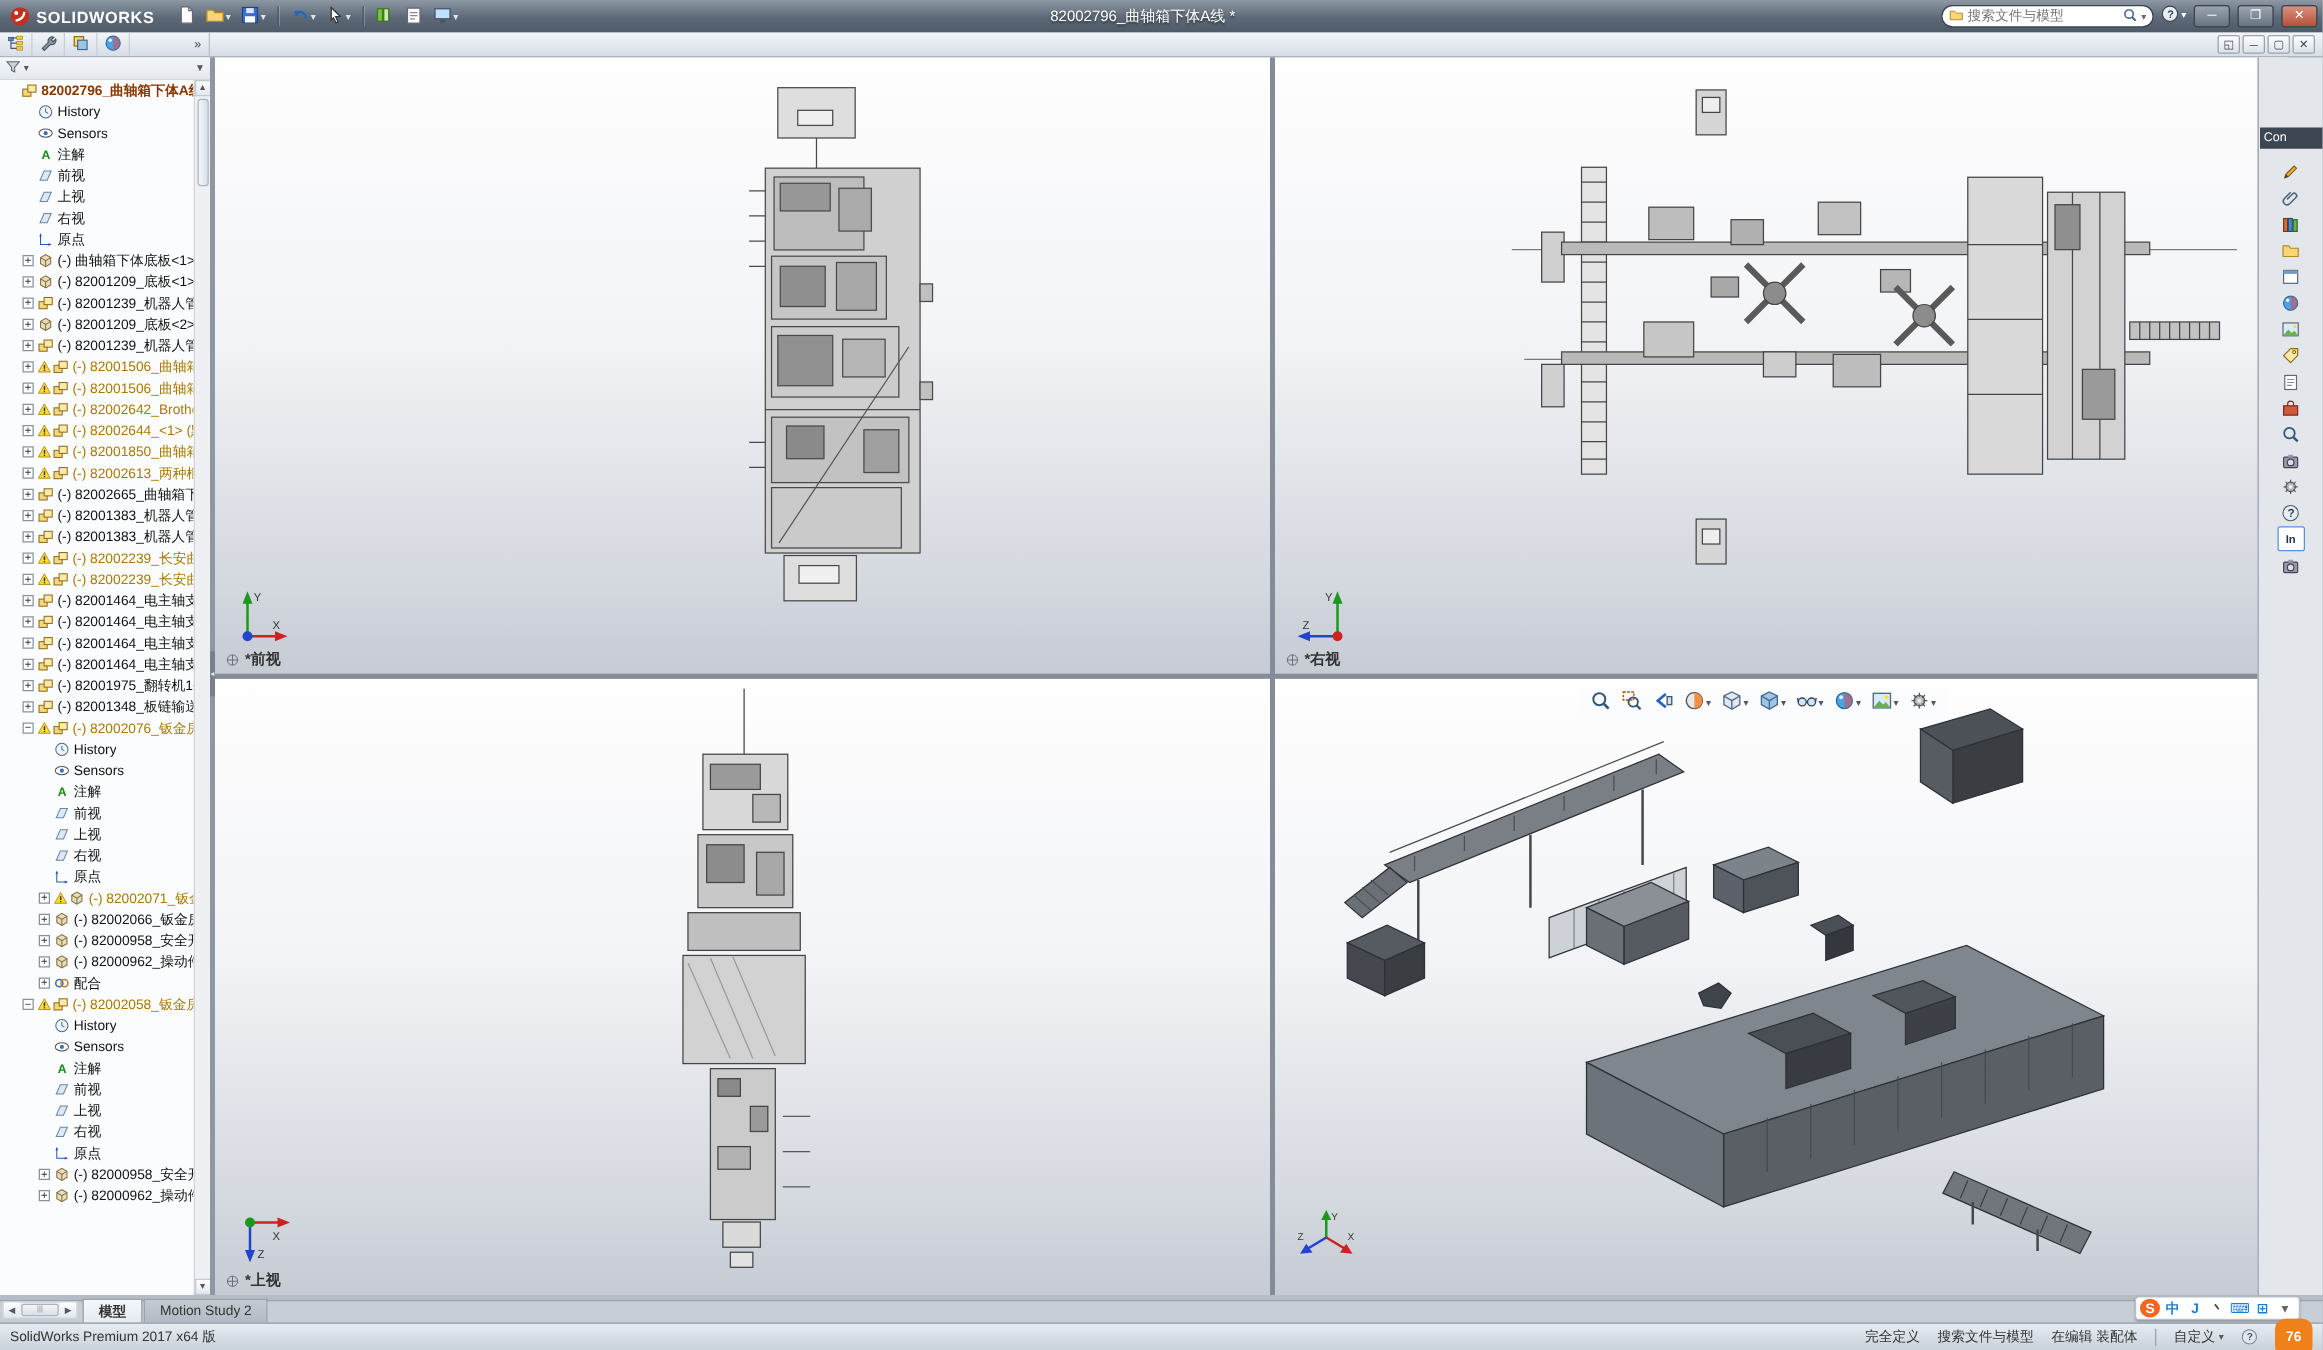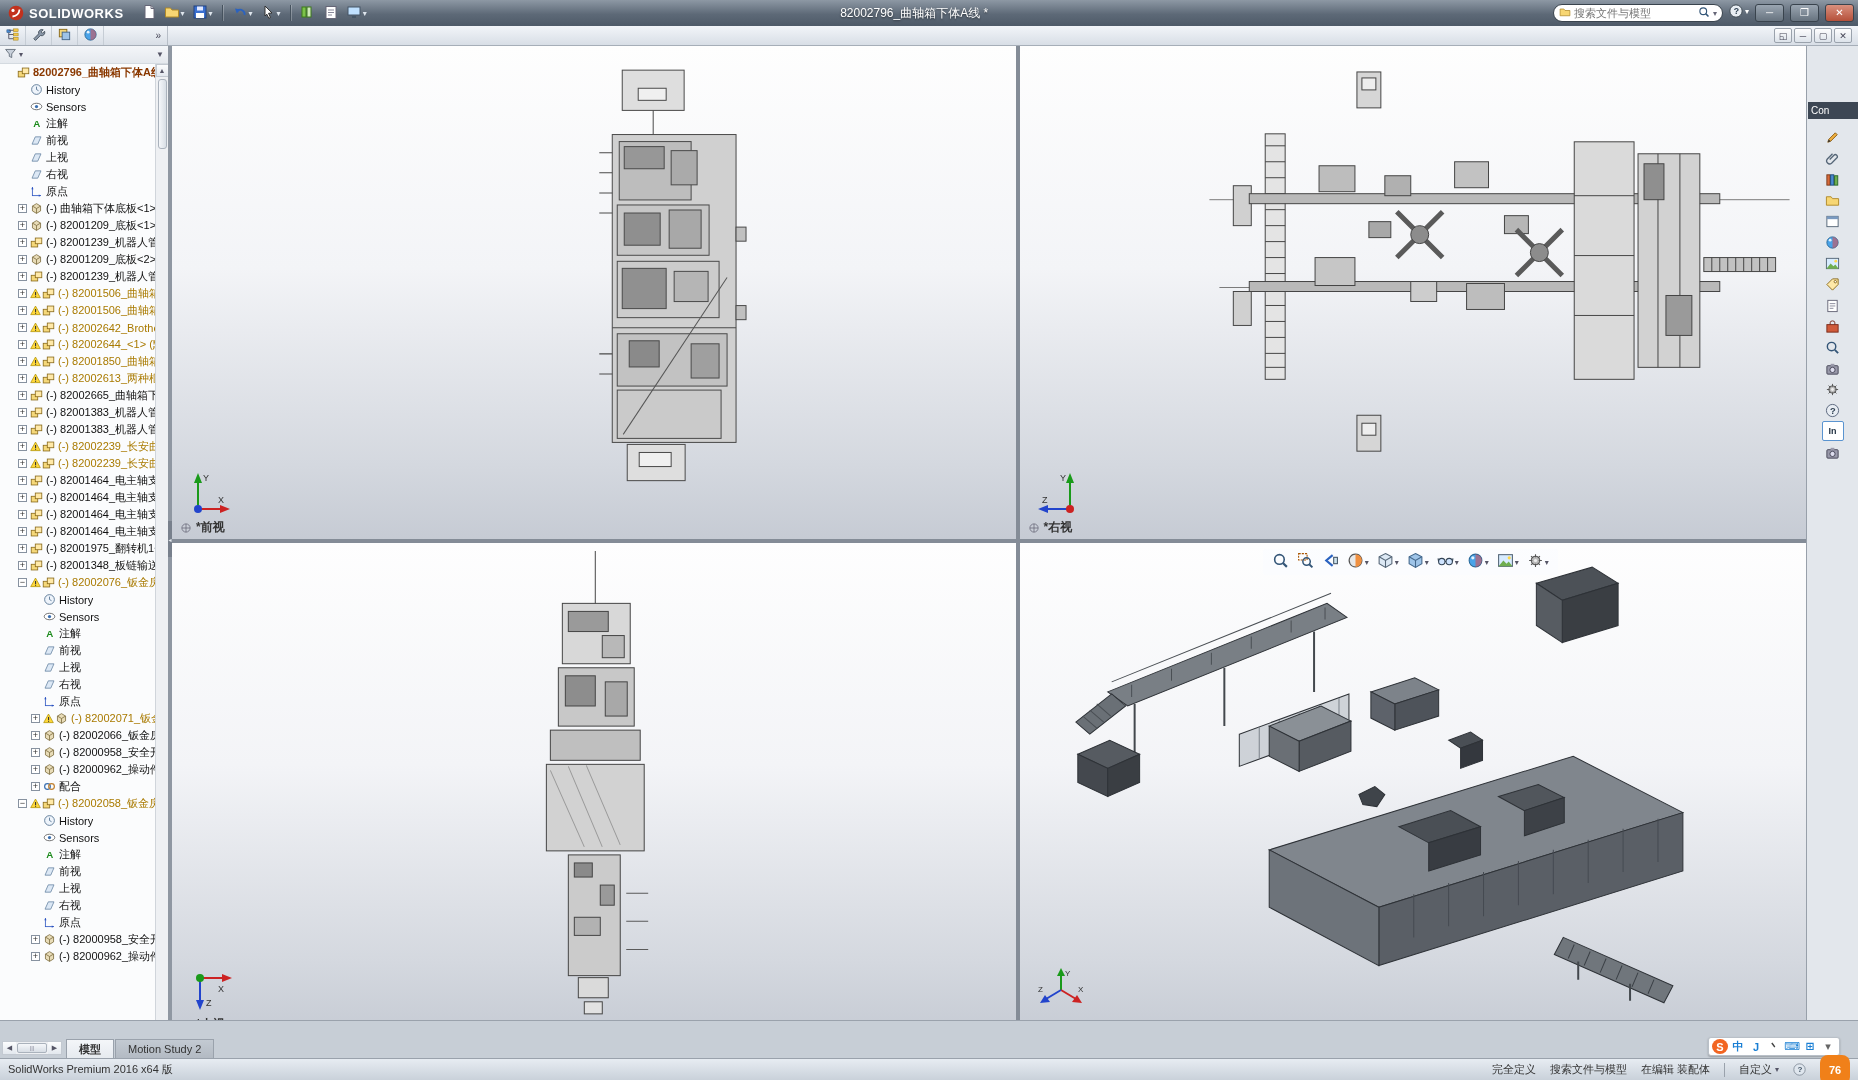--- a/index.html
+++ b/index.html
@@ -66,21 +66,21 @@
 
 #watermark{position:absolute;left:51%;top:50%;transform:translate(-50%,-50%);display:flex;align-items:center;gap:9px;opacity:.88;pointer-events:none;z-index:5}
 .wm-title{font-size:21px;font-weight:bold;color:#e8681a;letter-spacing:3px;line-height:1.05}
 .wm-sub{font-size:7px;color:#9aa4ad;letter-spacing:1.2px}
 
 #task-strip{position:absolute;top:0;bottom:0;right:0;width:52px;background:#e3e7ec;border-left:1px solid #98a0aa}
 #tp-header{margin:56px 0 8px 1px;background:#3d4754;color:#fff;font-size:10px;padding:3px 3px;overflow:hidden;white-space:nowrap}
 .tp-icon{width:22px;height:20px;margin:1px auto;display:flex;align-items:center;justify-content:center;border:1px solid transparent;background:transparent;border-radius:2px}
 .tp-icon.active{background:#fff;border-color:#5a94d0;font-size:9px;color:#234;font-weight:bold}
 
-#tabs-row{position:absolute;bottom:22px;left:0;right:0;height:38px;background:#c7ced6;border-top:1px solid #9aa2ac;display:flex;align-items:flex-end}
+#tabs-row{position:absolute;bottom:22px;left:0;right:0;height:18px;background:#c7ced6;border-top:1px solid #9aa2ac;display:flex;align-items:flex-end}
 #tree-hscroll{width:60px;height:14px;margin:0 4px 3px 2px;display:flex;align-items:center;background:#eef0f3;border:1px solid #c3c9d1}
 .hs-btn{width:13px;height:12px;border:none;background:linear-gradient(#fcfdfe,#e3e8ee);font-size:7px;color:#556;padding:0}
 .hs-thumb{flex:1;height:10px;margin:0 1px;border:1px solid #aab2bc;border-radius:2px;background:linear-gradient(#f5f7fa,#d8dee5);display:flex;align-items:center;justify-content:center;font-size:6px;color:#889}
 .doc-tab{height:19px;padding:0 12px;display:flex;align-items:center;border:1px solid #9aa2ac;border-bottom:none;background:linear-gradient(#c3cad2,#b3bac3);font-size:11px;color:#333;margin-right:1px}
 .doc-tab.active{background:linear-gradient(#f4f6f9,#e6eaef);font-weight:bold}
 #ime-bar{margin-left:auto;margin-right:18px;margin-bottom:2px;height:19px;background:#fff;border:1px solid #b9c0c8;border-radius:3px;box-shadow:0 1px 2px rgba(0,0,0,.25);display:flex;align-items:center;padding:0 3px;gap:2px}
 .ime-item{min-width:16px;height:15px;display:flex;align-items:center;justify-content:center;font-weight:bold;font-size:11px;border-radius:2px;border:none;background:transparent}
 
 #statusbar{position:absolute;bottom:0;left:0;right:0;height:22px;background:linear-gradient(#e7ecf2,#c9d1da);border-top:1px solid #9aa2ac;display:flex;align-items:center;padding:0 8px;color:#333}
 #status-right{margin-left:auto;display:flex;align-items:center;gap:14px}
@@ -1288,21 +1288,21 @@
       <button class="ime-item" style="color: rgb(26, 127, 212);">中</button>
       <button class="ime-item" style="color: rgb(26, 127, 212);">J</button>
       <button class="ime-item" style="color: rgb(68, 68, 68);">丶</button>
       <button class="ime-item" style="color: rgb(26, 127, 212);">⌨</button>
       <button class="ime-item" style="color: rgb(26, 127, 212);">⊞</button>
       <button class="ime-item" style="color: rgb(102, 102, 102);">▾</button>
     </div>
 </div>
 
 <div id="statusbar">
-  <span>SolidWorks Premium 2016 x64 版</span>
+  <span>SolidWorks Premium 2017 x64 版</span>
   <div id="status-right">
     <span>完全定义</span>
     <span>搜索文件与模型</span>
     <span>在编辑 装配体</span>
     <span class="ssep"></span>
     <button class="status-customize">
       <span>自定义</span>
         <span style="font-size:8px;color:#556">▾</span>
     </button>
     <svg width="13" height="13" viewBox="0 0 16 16">

